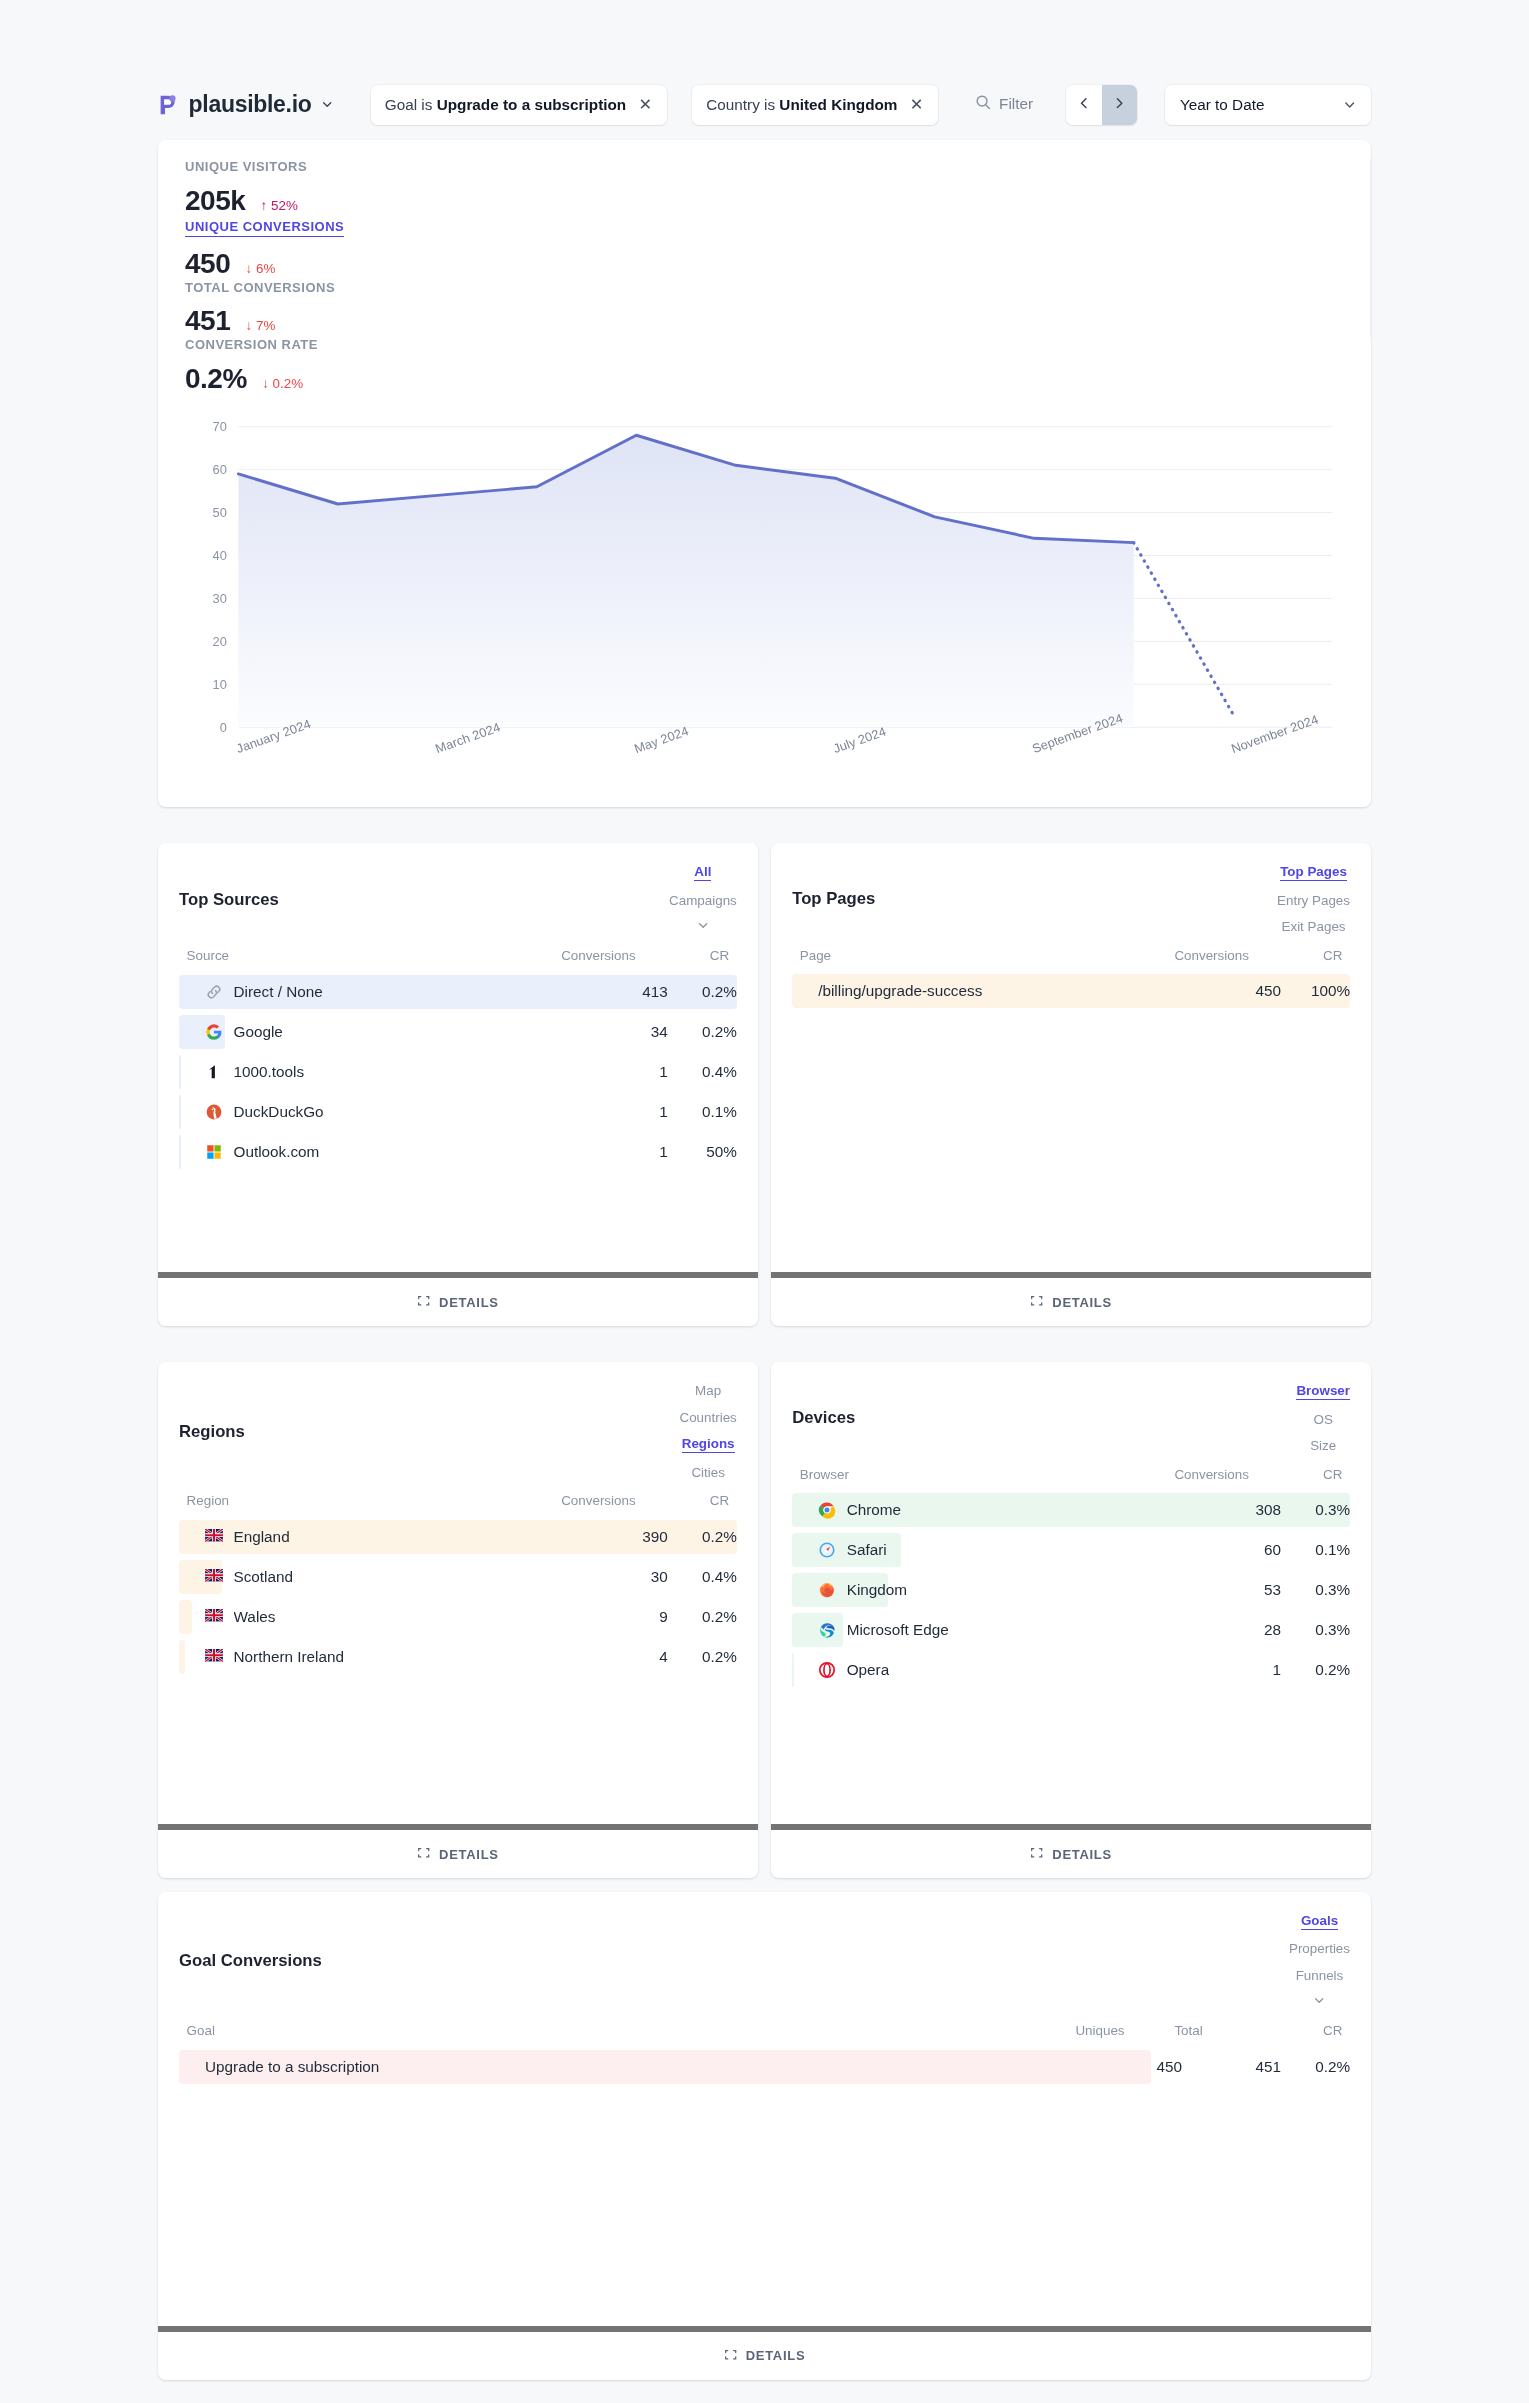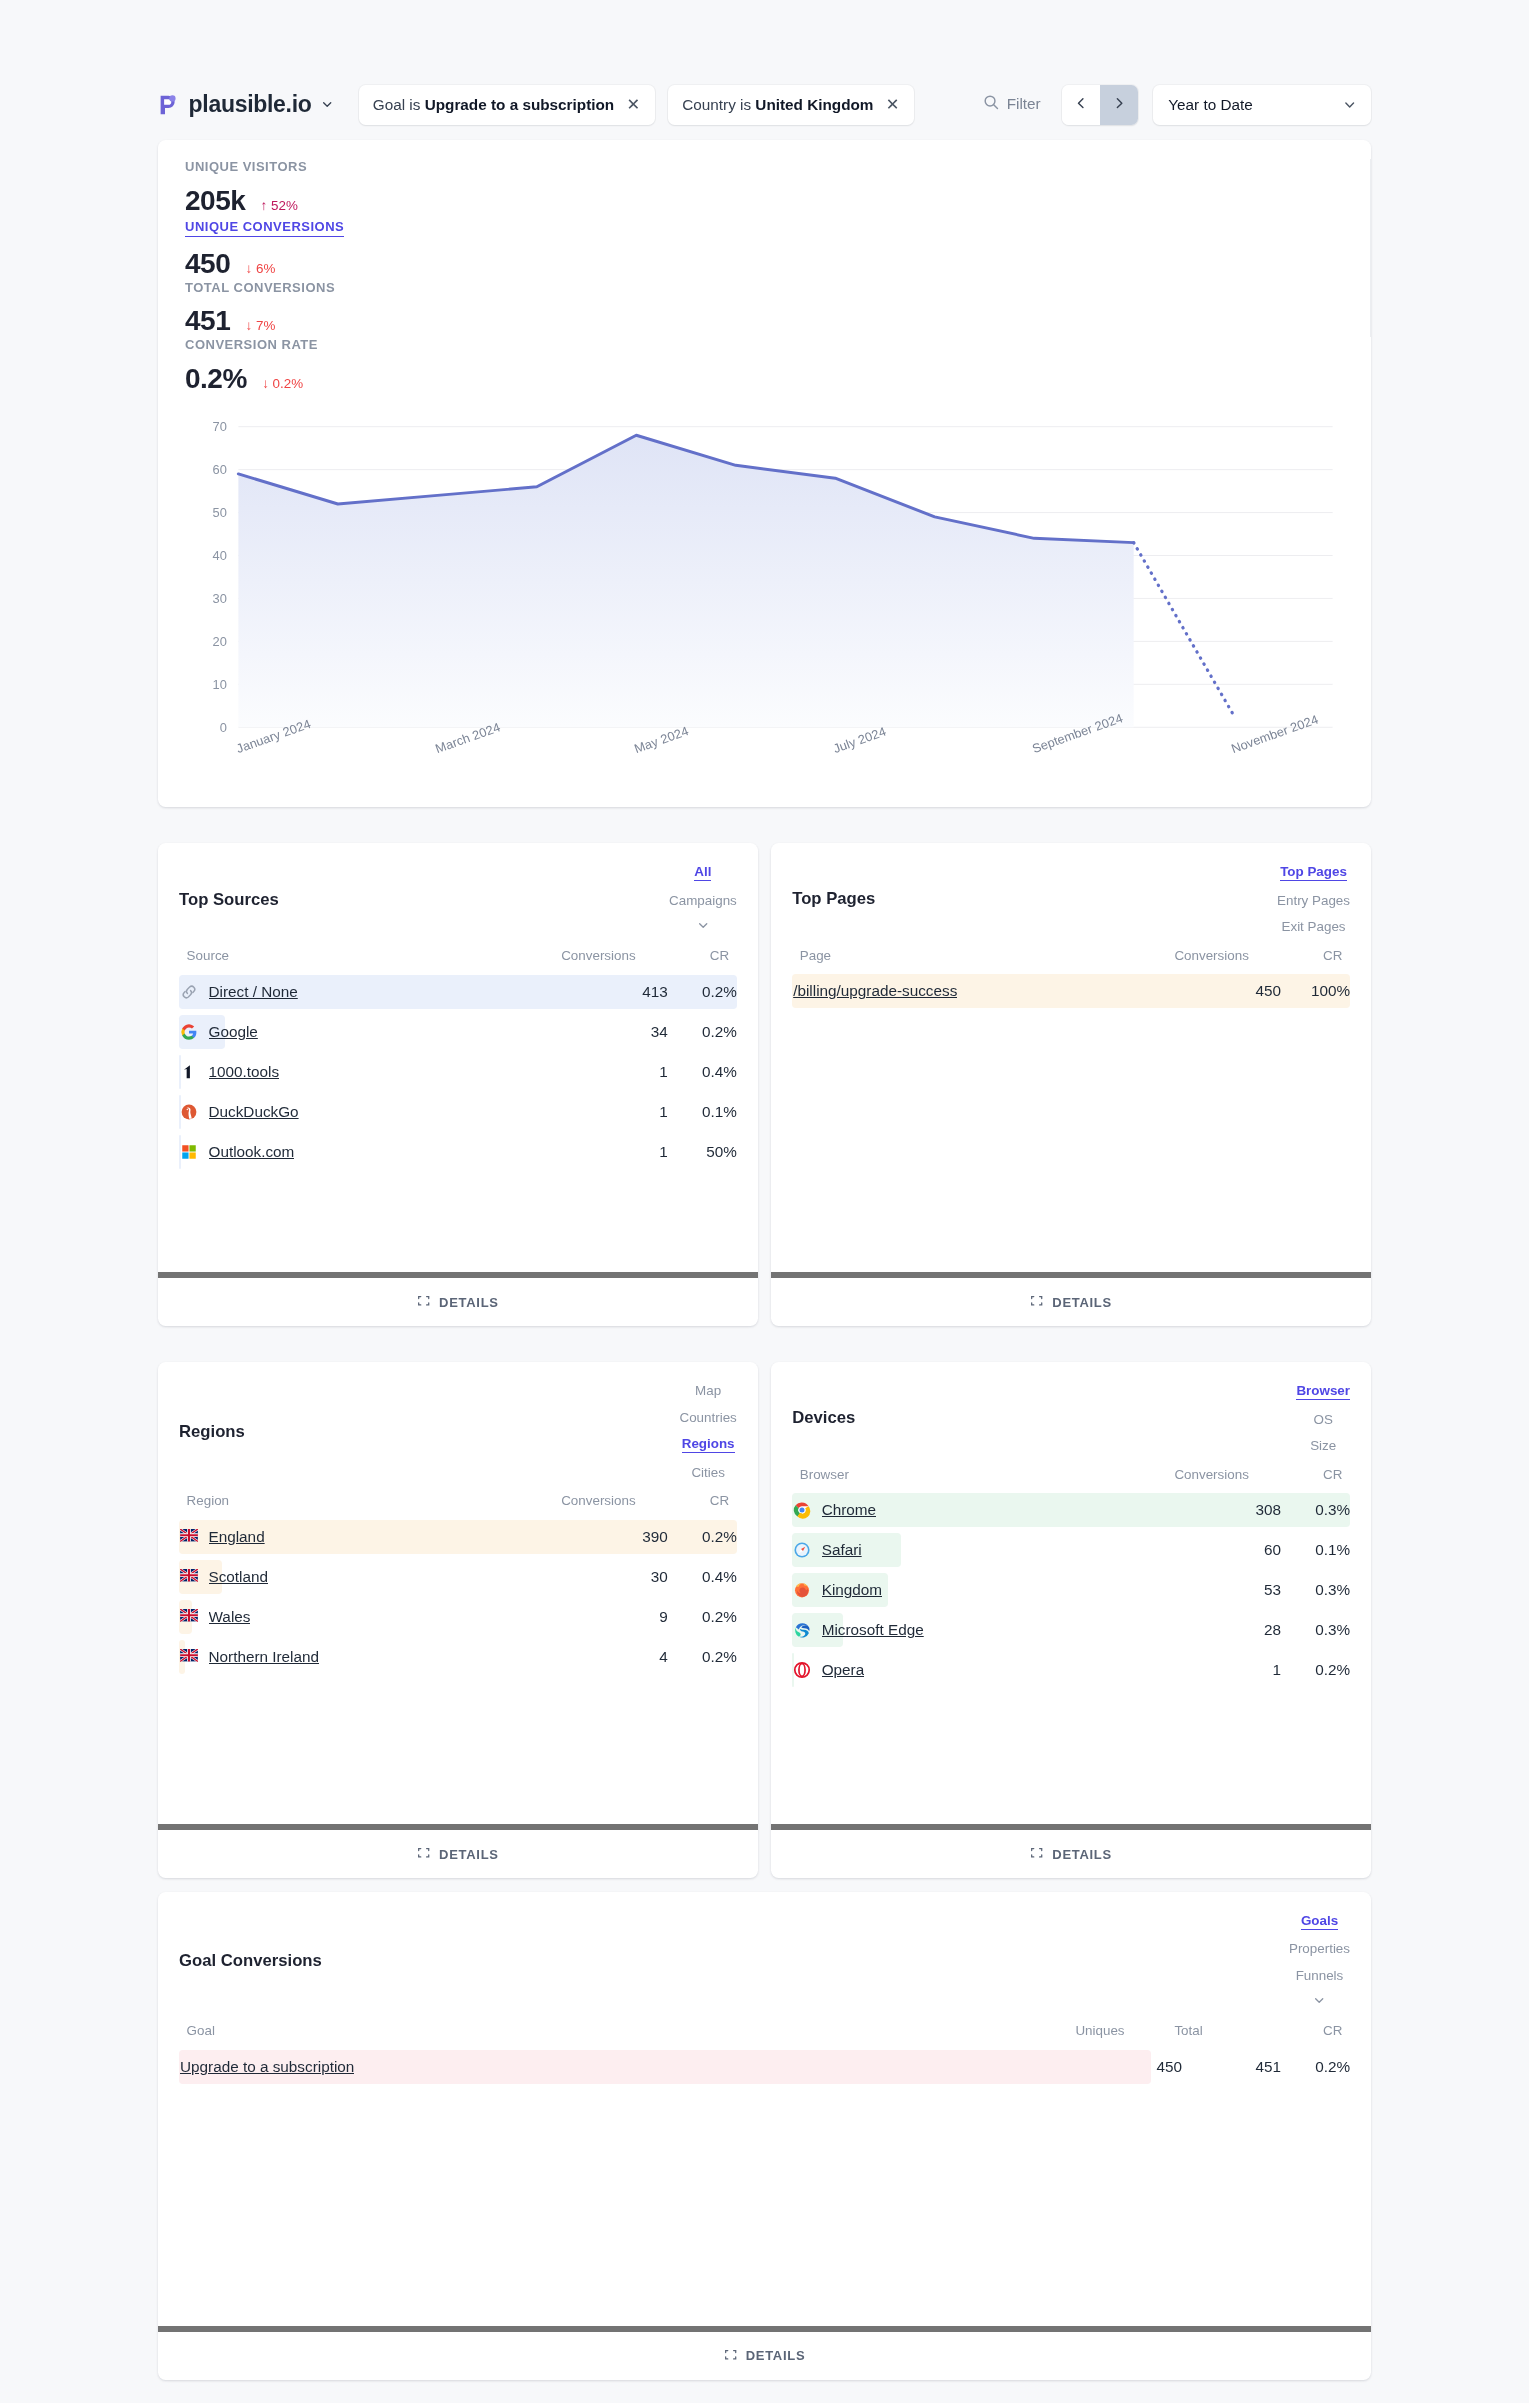--- a/index.html
+++ b/index.html
@@ -10,21 +10,21 @@
     -webkit-font-smoothing: antialiased;
   }
   body { padding: 0 0 115px 0; }
 
   .page { width: 1529px; margin: 0 auto; }
 
   
   .topbar {
     display: flex;
     align-items: center;
-    gap: 0;
+    gap: 12px;
     padding: 69px 158px 0 158px;
     height: 140px;
   }
   .logo-group { display: flex; align-items: center; gap: 9.6px; margin-right: 25px; }
   .logo-mark { width: 21px; height: 23px; flex: 0 0 auto; }
   .logo-text {
     font-size: 23px; font-weight: 700; color: #1f2937; letter-spacing: -0.3px;
   }
   .caret { display: inline-block; width: 12.4px; height: 12.4px; }
   .caret svg { display:block; }
@@ -149,21 +149,21 @@
   .row .bar {
     position: absolute; left: 0; top: 2.9px; bottom: 2.9px;
     border-radius: 3.8px; z-index: 0;
   }
   .bar.blue { background: #eaf0fb; }
   .bar.amber { background: #fdf4e6; }
   .bar.green { background: #eaf7ef; }
   .bar.pink { background: #fdeef0; }
   .row .r-name {
     flex: 1 1 auto; display: flex; align-items: center; gap: 10.5px;
-    z-index: 1; padding-left: 1px; min-width: 0; text-decoration: underline;
+    z-index: 1; padding-left: 26px; min-width: 0;
   }
   .row .r-name span.lbl { overflow: hidden; text-overflow: ellipsis; white-space: nowrap; }
   .row .r-num { width: 99px; text-align: right; z-index: 1; }
   .row .r-cr  { width: 69px; text-align: right; z-index: 1; }
 
   .ico { width: 18px; height: 18px; flex: 0 0 auto; display: block; }
 
   .panel-foot {
     margin-top: auto;
     border-top: 6px solid #737373;

